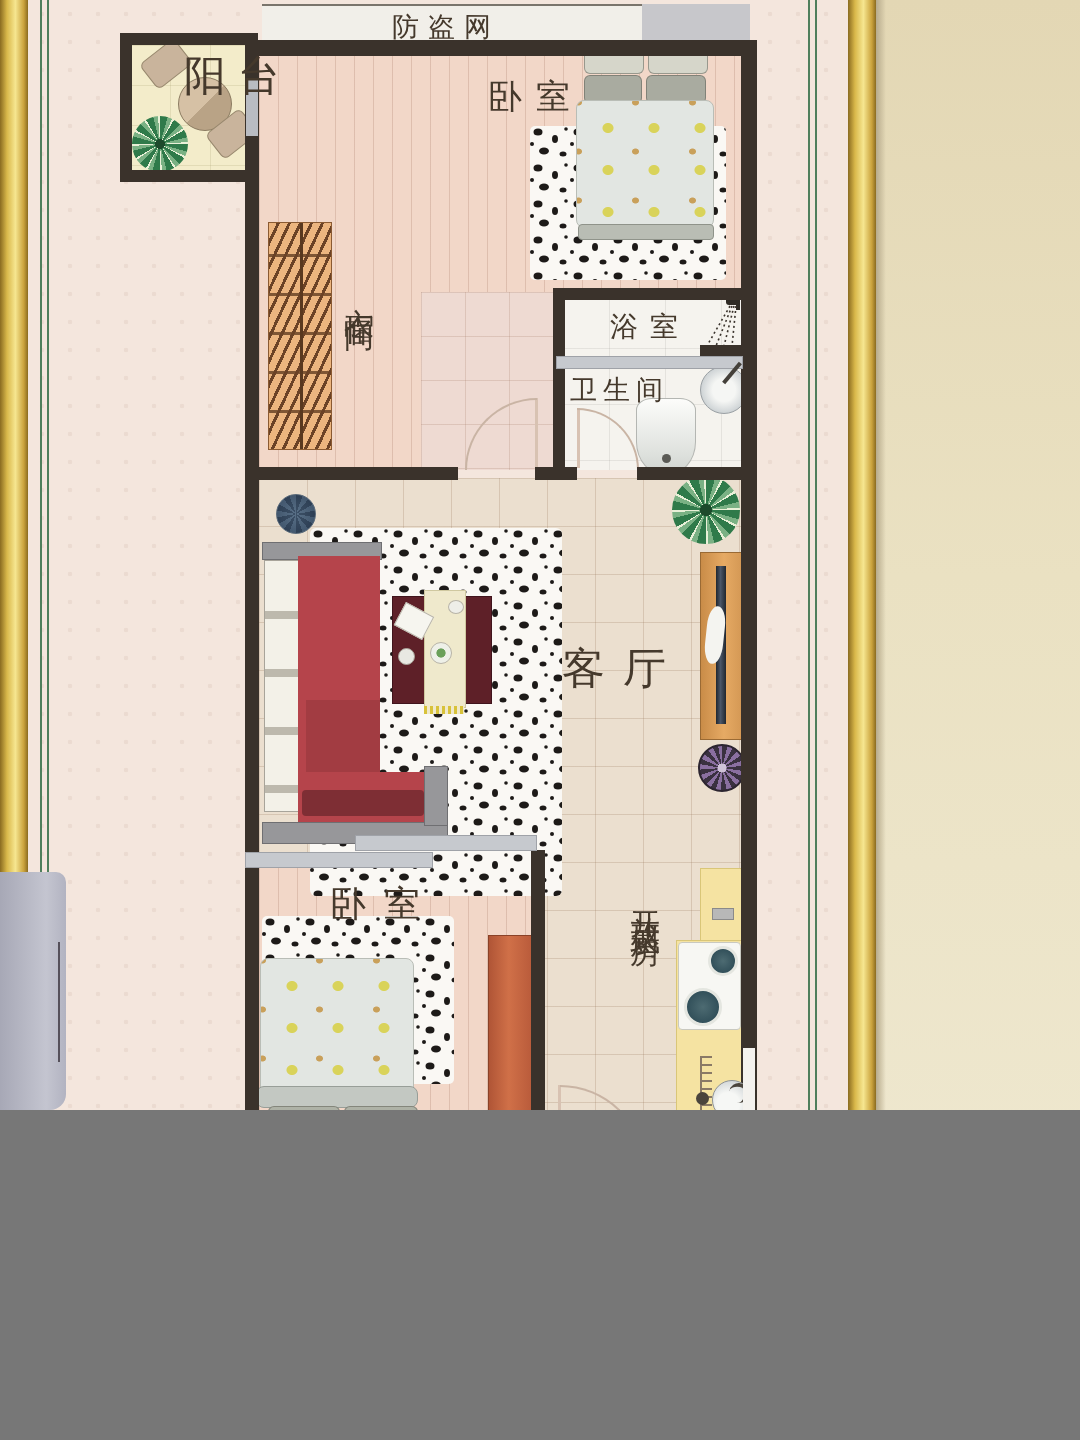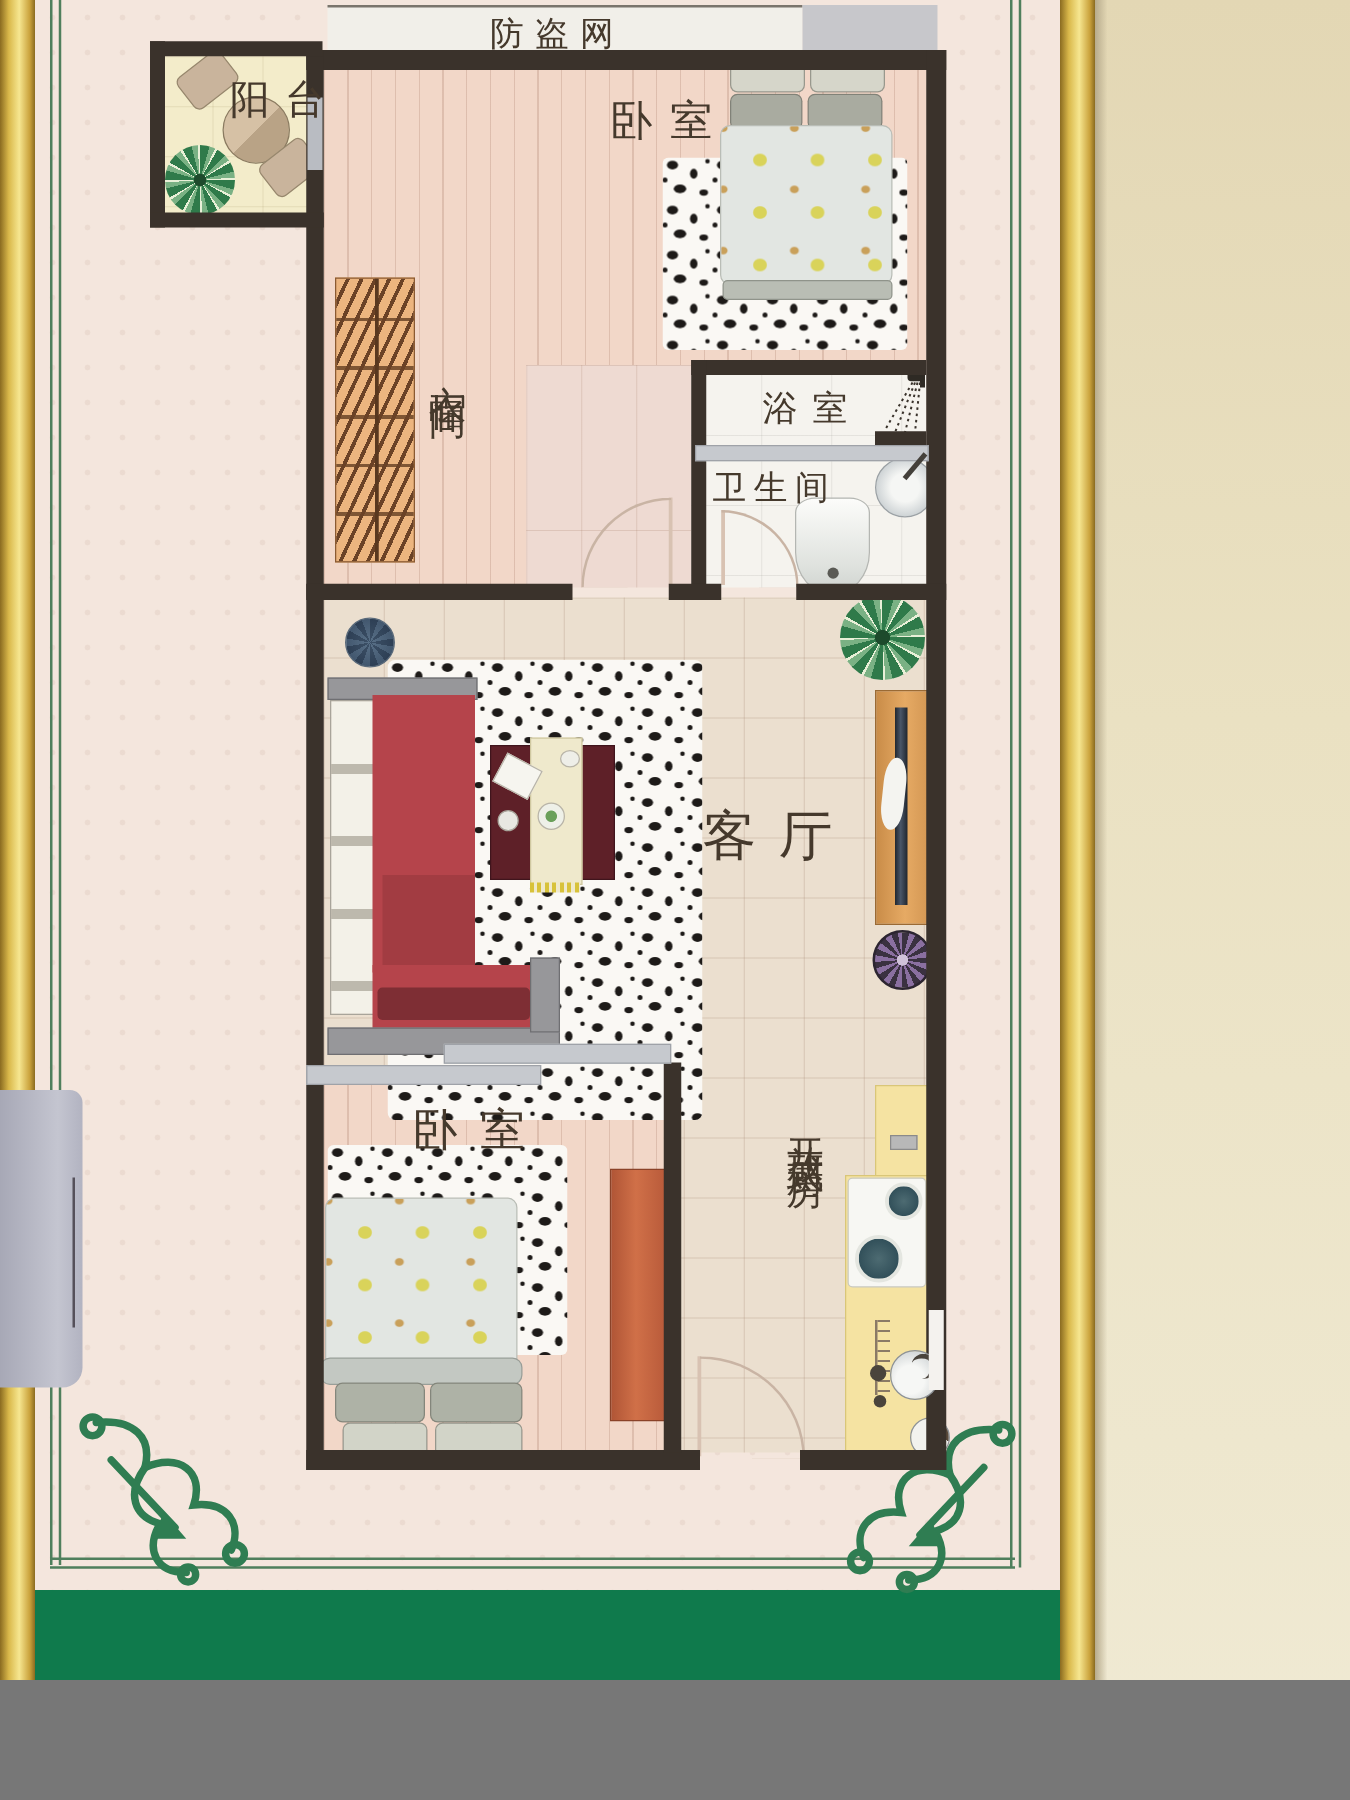--- a/index.html
+++ b/index.html
@@ -1,17 +1,17 @@
 <!DOCTYPE html>
 <html><head>
 <meta charset="utf-8">
 <style>
   html,body{margin:0;padding:0;background:#777;}
-  .scene{position:relative;width:1080px;height:1344px;overflow:hidden;
-         font-family:Liberation Serif, serif;background:#f4e6dd;}
+  .scene{position:relative;width:1080px;height:1110px;overflow:hidden;
+         font-family:Liberation Mono, monospace;background:#f4e6dd;}
   .abs{position:absolute;}
 
   
   .wall-right{left:876px;top:0;width:204px;height:1440px;
     background:linear-gradient(180deg,#e3d7b4 0%,#eae1c2 40%,#f0ead4 100%);}
   .wall-shadow{left:876px;top:0;width:10px;height:1440px;background:linear-gradient(90deg,#b7ab8c,transparent);}
   .gold{background:linear-gradient(90deg,#8a6b20 0%,#d9b84a 25%,#f6e690 55%,#caa23c 85%,#8a6b20 100%);}
   .gold-left{left:0;top:0;width:28px;height:1440px;}
   .gold-right{left:848px;top:0;width:28px;height:1440px;}
   .poster{left:28px;top:0;width:820px;height:1440px;background:#f4e6dd;
@@ -286,21 +286,21 @@
   <div class="furn basin" style="left:712px;top:1080px;width:38px;height:38px;"></div>
   <div class="furn dot" style="left:696px;top:1092px;width:13px;height:13px;"></div>
   <div class="furn dot" style="left:699px;top:1116px;width:10px;height:10px;"></div>
   <div class="furn" style="left:728px;top:1134px;width:30px;height:30px;border-radius:50%;background:conic-gradient(#5a4a3a 0 100deg,#f2f2ee 100deg 360deg);border:1px solid #8d9296;"></div>
 
   <div class="furn ttable" style="left:178px;top:77px;width:52px;height:52px;"></div>
   <div class="furn chair" style="left:144px;top:48px;transform:rotate(-38deg);"></div>
   <div class="furn chair" style="left:210px;top:118px;transform:rotate(-38deg);"></div>
   <div class="furn plant" style="left:132px;top:116px;width:56px;height:56px;"></div>
 
-  <div class="abs lbl" style="left:184px;top:58px;font-size:32px;letter-spacing:12px;">阳台</div>
+  <div class="abs lbl" style="left:184px;top:48px;font-size:42px;letter-spacing:12px;">阳台</div>
   <div class="abs lbl" style="left:488px;top:74px;font-size:34px;letter-spacing:14px;">卧室</div>
   <div class="abs lbl" style="left:610px;top:308px;font-size:28px;letter-spacing:12px;">浴室</div>
   <div class="abs lbl" style="left:570px;top:372px;font-size:27px;letter-spacing:6px;">卫生间</div>
   <div class="abs lbl vtext" style="left:336px;top:284px;font-size:30px;letter-spacing:7px;">衣帽间</div>
   <div class="abs lbl" style="left:562px;top:640px;font-size:43px;letter-spacing:18px;">客厅</div>
   <div class="abs lbl vtext" style="left:622px;top:888px;font-size:30px;letter-spacing:6px;">开放式厨房</div>
   <div class="abs lbl" style="left:330px;top:880px;font-size:36px;letter-spacing:18px;">卧室</div>
 
   <div class="abs gold gold-right" style="z-index:7;"></div>
   <div class="abs gold gold-left" style="z-index:7;"></div>

